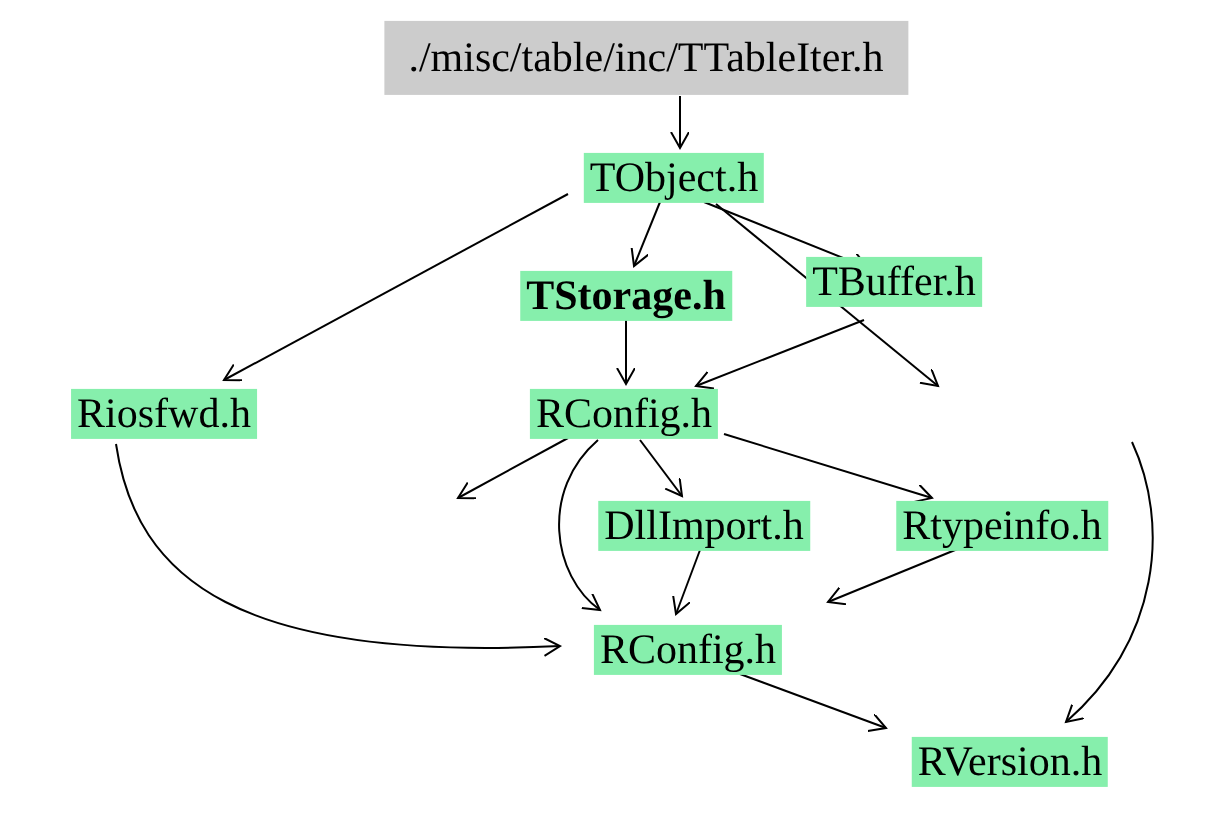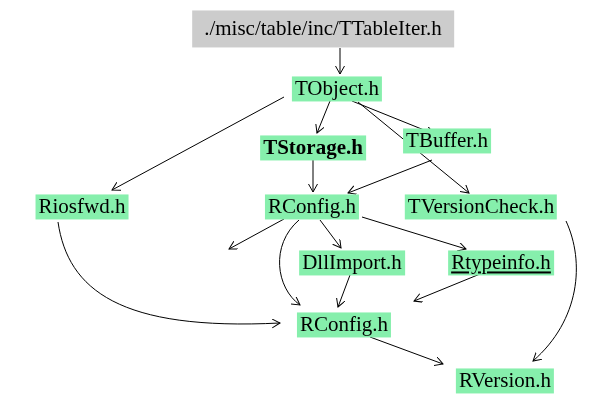--- a/index.html
+++ b/index.html
@@ -64,19 +64,18 @@
       <path d="M370,337 L443,364" class="edge" marker-end="url(#arrowhead)"></path>
       <path d="M566,221 C585,262 580,320 533,361" class="edge" marker-end="url(#arrowhead)"></path>
     </svg>
 
   <div class="node root" style="left: 323px; top: 29px; text-align: right;">./misc/table/inc/TTableIter.h</div>
   <div class="node" style="left: 337px; top: 89px;">TObject.h</div>
   <div class="node" style="left: 313px; top: 148px; font-weight: bold;">TStorage.h</div>
   <div class="node" style="left: 447px; top: 141px;">TBuffer.h</div>
   <div class="node" style="left: 82px; top: 207px;">Riosfwd.h</div>
   <div class="node" style="left: 312px; top: 207px;">RConfig.h</div>
-  <div class="node" style="left: 481px; top: 207px;">TVersionCheck.h</div>
   <div class="node" style="left: 352px; top: 263px;">DllImport.h</div>
-  <div class="node" style="left: 501px; top: 263px; text-decoration: underline;">Rtypeinfo.h</div>
+  <div class="node" style="left: 501px; top: 263px;">Rtypeinfo.h</div>
   <div class="node" style="left: 344px; top: 325px;">RConfig.h</div>
   <div class="node" style="left: 505px; top: 381px;">RVersion.h</div>
 
 </div>
 
 </body></html>

